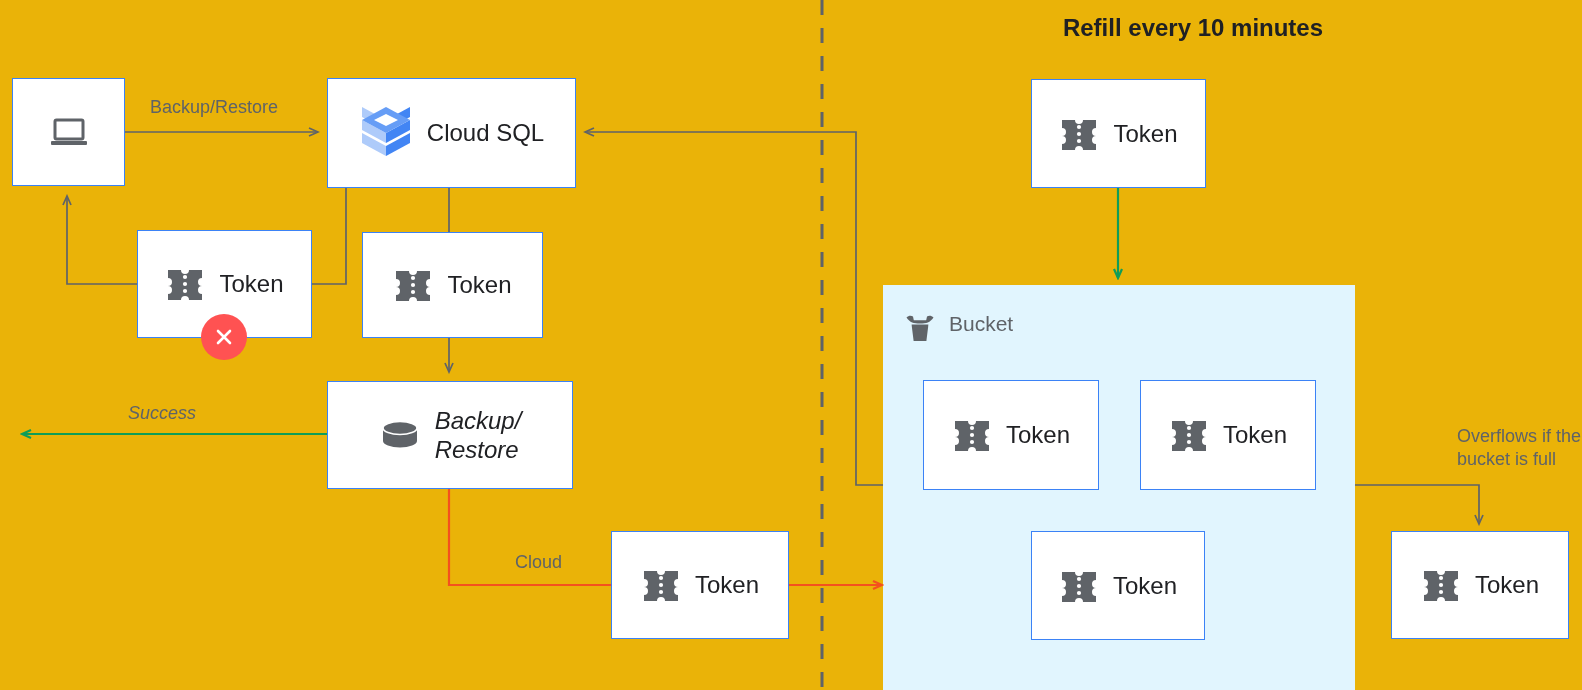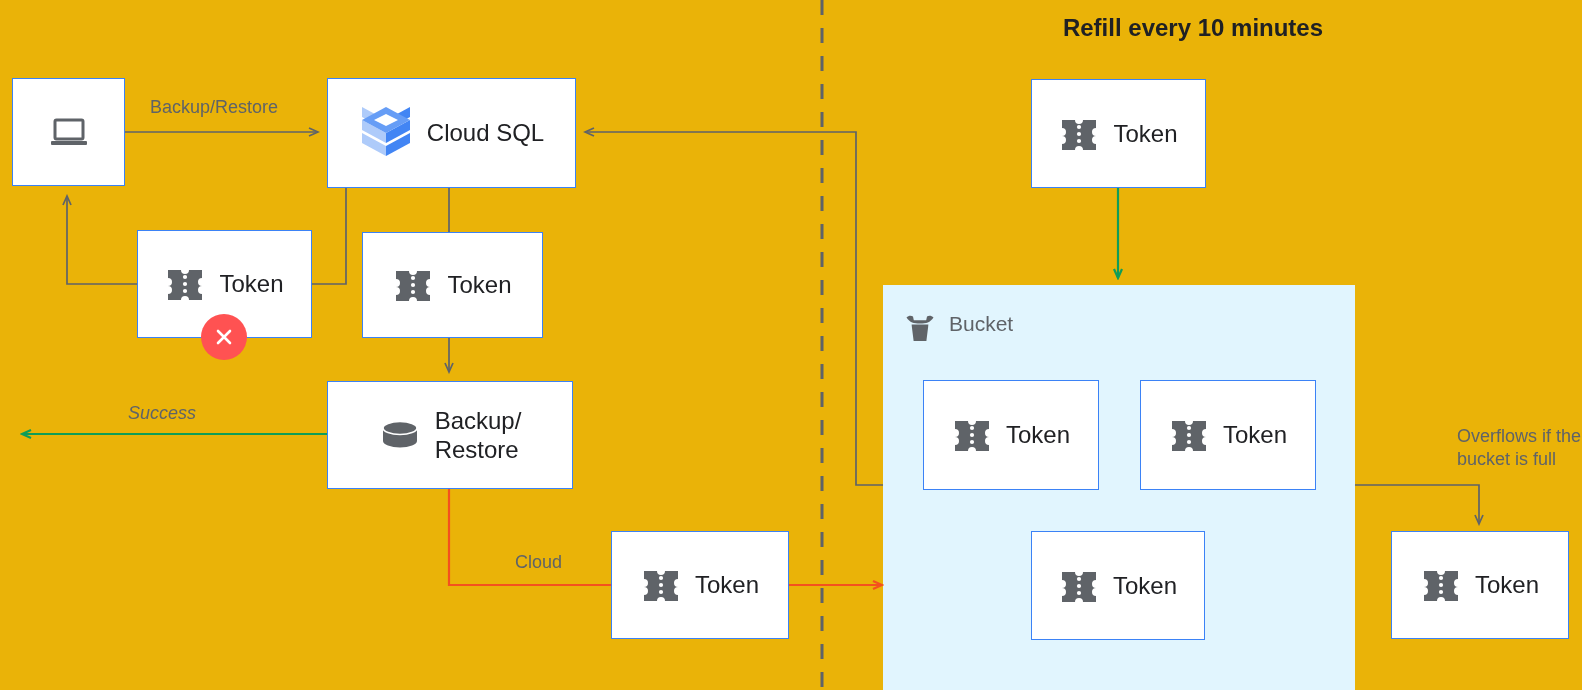--- a/index.html
+++ b/index.html
@@ -221,21 +221,21 @@
           <path d="M3,3 h13 a4,4 0 0 0 8,0 h13 v8 a4,4 0 0 0 0,8 a4,4 0 0 0 0,8 v6 h-13 a4,4 0 0 0 -8,0 h-13 v-6 a4,4 0 0 0 0,-8 a4,4 0 0 0 0,-8 z" fill="#5f6368"></path>
           <circle cx="20" cy="10" r="2.1" fill="#ffffff"></circle>
           <circle cx="20" cy="17" r="2.1" fill="#ffffff"></circle>
           <circle cx="20" cy="24" r="2.1" fill="#ffffff"></circle>
         </svg>
       </span>
       <span class="node-label">Token</span>
     </div>
   </div>
 
-  <div class="node" style="left:327px; top:381px; width:246px; height:108px;">
+  <div class="node" style="left:327px; top:381px; width:246px; height:108px;font-style:italic;">
     <div class="node-inner">
       <span>
         <svg class="db-icon" width="42" height="36" viewBox="0 0 42 36">
           <ellipse cx="21" cy="11" rx="17" ry="6.5" fill="#5f6368"></ellipse>
           <path d="M4,11 v13 a17,6.5 0 0 0 34,0 v-13 a17,6.5 0 0 1 -34,0 z" fill="#5f6368"></path>
           <ellipse cx="21" cy="11" rx="17" ry="6.5" fill="none" stroke="#ffffff" stroke-width="1.6"></ellipse>
         </svg>
       </span>
       <span class="node-label">Backup/
 Restore</span>

